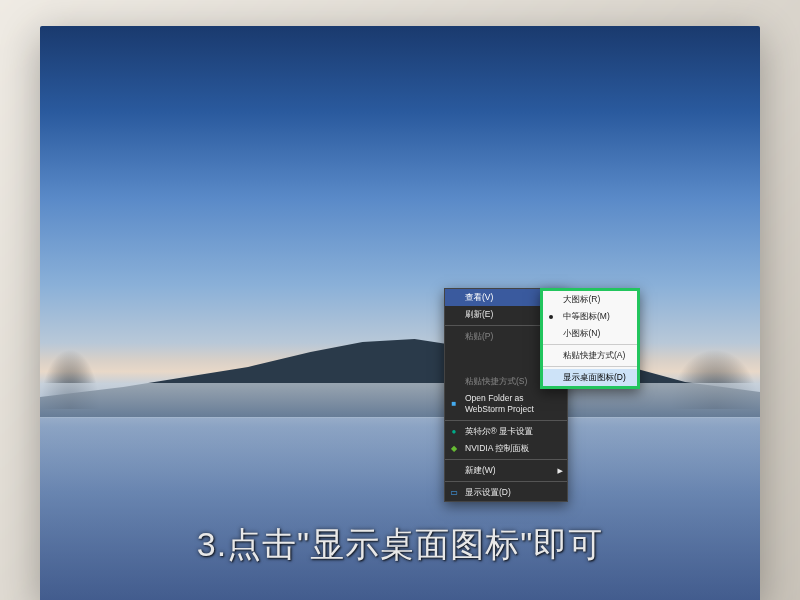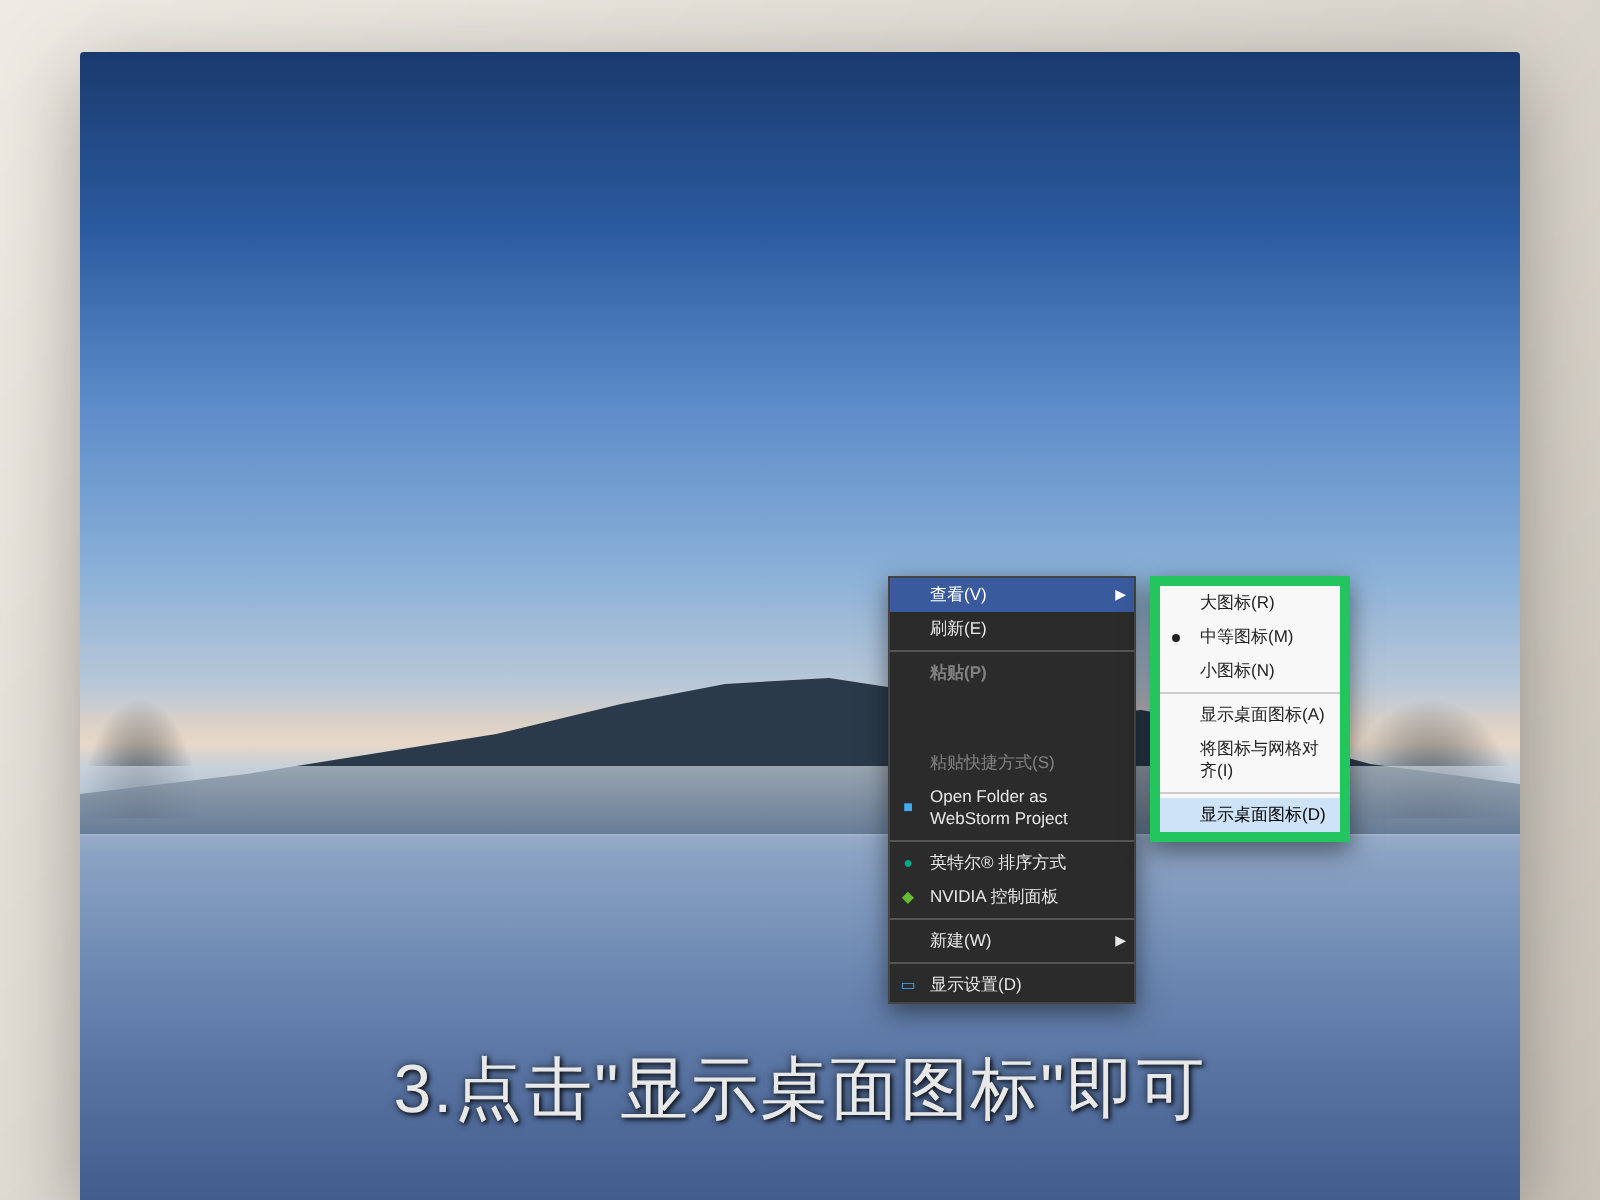--- a/index.html
+++ b/index.html
@@ -68,21 +68,21 @@
 .ctx-menu {
   position: absolute;
   background: #2b2b2b;
   color: #e8e8e8;
   font-size: 8.5px;
   line-height: 1.3;
   box-shadow: 0 4px 12px rgba(0,0,0,0.5);
   border: 1px solid #444;
 }
 .ctx-primary { left: 404px; top: 262px; width: 124px; }
-.ctx-sub { left: 535px; top: 262px; width: 100px; background: #f8f8f8; color: #222; border: 5px solid #22c55e; }
+.ctx-sub { left: 500px; top: 262px; width: 100px; background: #f8f8f8; color: #222; border: 3px solid #22c55e; }
 .ctx-item {
   display: flex; align-items: center;
   padding: 3px 6px 3px 20px;
   position: relative;
   cursor: pointer;
 }
 .ctx-item:hover, .ctx-item.hov { background: #3a5a9e; color: #fff; }
 .ctx-sub .ctx-item:hover, .ctx-sub .ctx-item.hov { background: #cde3f8; color: #000; }
 .ctx-sep { height: 1px; background: #555; margin: 2px 0; }
 .ctx-sub .ctx-sep { background: #ccc; }
@@ -135,34 +135,34 @@
 
     <div class="ctx-menu ctx-primary" id="primary-menu">
         <div class="ctx-item hov">
           <span>查看(V)</span>
           <span class="ctx-arrow">▶</span>
         </div>
         <div class="ctx-item">
           <span>刷新(E)</span>
         </div>
         <div class="ctx-sep"></div>
-        <div class="ctx-item" style="opacity: 0.45; font-weight: bold;">
+        <div class="ctx-item" style="opacity: 0.45;">
           <span>粘贴(P)</span>
         </div>
         <div class="ctx-item" style="opacity: 0.45; margin-top: 28px;">
           <span>粘贴快捷方式(S)</span>
         </div>
         <div class="ctx-item">
           <span class="ctx-icon" style="color: rgb(68, 170, 238);">■</span>
           <span>Open Folder as WebStorm Project</span>
         </div>
         <div class="ctx-sep"></div>
         <div class="ctx-item">
           <span class="ctx-icon" style="color: rgb(0, 170, 136);">●</span>
-          <span>英特尔® 排序方式</span>
+          <span>英特尔® 显卡设置</span>
         </div>
         <div class="ctx-item">
           <span class="ctx-icon" style="color: rgb(102, 187, 51);">◆</span>
           <span>NVIDIA 控制面板</span>
         </div>
         <div class="ctx-sep"></div>
         <div class="ctx-item">
           <span>新建(W)</span>
           <span class="ctx-arrow">▶</span>
         </div>
@@ -178,24 +178,21 @@
         </div>
         <div class="ctx-item">
           <span class="ctx-bullet"></span>
           <span>中等图标(M)</span>
         </div>
         <div class="ctx-item">
           <span>小图标(N)</span>
         </div>
         <div class="ctx-sep"></div>
         <div class="ctx-item">
-          <span>显示桌面图标(A)</span>
-        </div>
-        <div class="ctx-item">
-          <span>将图标与网格对齐(I)</span>
+          <span>粘贴快捷方式(A)</span>
         </div>
         <div class="ctx-sep"></div>
         <div class="ctx-item hov">
           <span>显示桌面图标(D)</span>
         </div>
       </div>
   </div>
 </div>
 
 <div class="caption">3.点击"显示桌面图标"即可</div>

